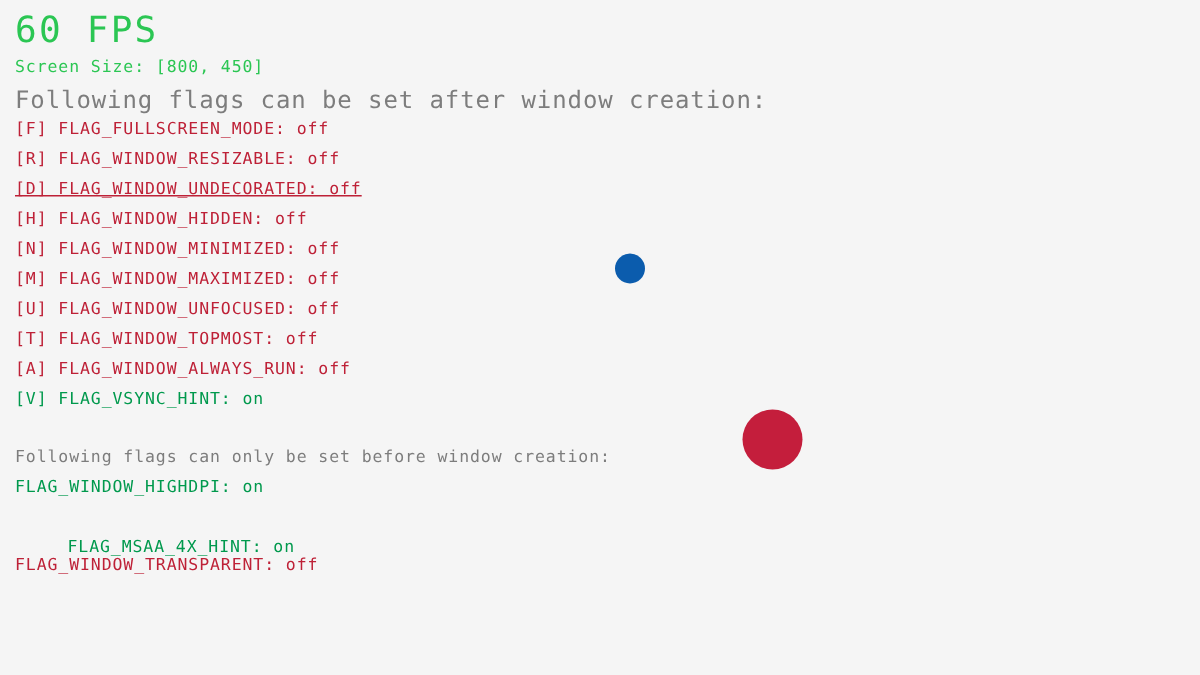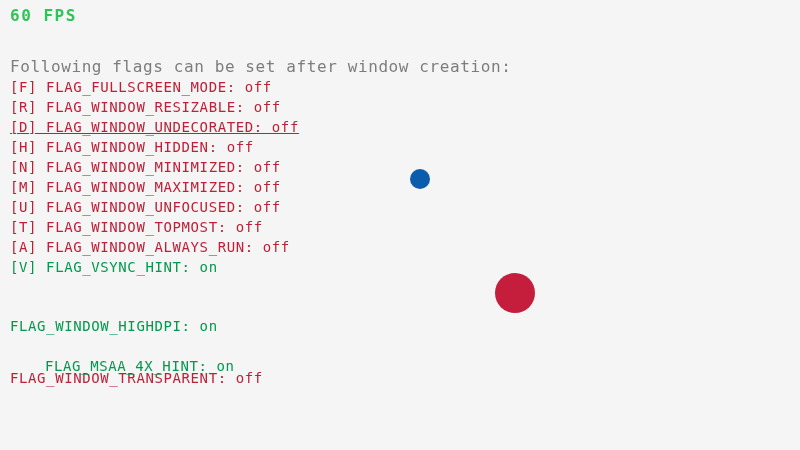--- a/index.html
+++ b/index.html
@@ -29,22 +29,22 @@
 
   .line {
     position: absolute;
     left: 10px;
     white-space: pre;
     letter-spacing: 0.6px;
     line-height: 1;
   }
 
   .fps {
-    font-size: 16px;
-    font-weight: bold;
+    font-size: 24px;
+    font-weight: normal;
     color: #2bc653;
     letter-spacing: 1.5px;
     top: 8px;
   }
 
   .screen-size {
     font-size: 11px;
     color: #2bc653;
     top: 39px;
   }
@@ -55,21 +55,21 @@
     top: 59px;
   }
 
   .section-note-2 {
     font-size: 11px;
     color: #7d7d7d;
     top: 299px;
   }
 
   .flag {
-    font-size: 14px;
+    font-size: 11px;
   }
 
   .flag.off  { color: #be2137; }
   .flag.on   { color: #00994d; }
 
   
   .ball {
     position: absolute;
     border-radius: 50%;
   }
@@ -90,36 +90,38 @@
 </style>
 </head>
 <body>
 
 <div id="app" style="background: rgb(245, 245, 245);">
 
   <div class="text-layer">
 
     <div class="line fps">60 FPS</div>
 
+    <div class="line screen-size">Screen Size: [800, 450]</div>
 
     <div class="line section-note">Following flags can be set after window creation:</div>
 
     <div id="runtime-flag-list">
         <div class="line flag off" style="top: 80px;">[F] FLAG_FULLSCREEN_MODE: off</div>
         <div class="line flag off" style="top: 100px;">[R] FLAG_WINDOW_RESIZABLE: off</div>
         <div class="line flag off" style="top: 120px; text-decoration: underline;">[D] FLAG_WINDOW_UNDECORATED: off</div>
         <div class="line flag off" style="top: 140px;">[H] FLAG_WINDOW_HIDDEN: off</div>
         <div class="line flag off" style="top: 160px;">[N] FLAG_WINDOW_MINIMIZED: off</div>
         <div class="line flag off" style="top: 180px;">[M] FLAG_WINDOW_MAXIMIZED: off</div>
         <div class="line flag off" style="top: 200px; text-align: center;">[U] FLAG_WINDOW_UNFOCUSED: off</div>
         <div class="line flag off" style="top: 220px; text-align: center;">[T] FLAG_WINDOW_TOPMOST: off</div>
         <div class="line flag off" style="top: 240px;">[A] FLAG_WINDOW_ALWAYS_RUN: off</div>
         <div class="line flag on" style="top: 260px;">[V] FLAG_VSYNC_HINT: on</div>
       </div>
 
+    <div class="line section-note-2">Following flags can only be set before window creation:</div>
 
     <div id="creation-flag-list">
         <div class="line flag on" style="top: 319px;">FLAG_WINDOW_HIGHDPI: on</div>
         <div class="line flag off" style="top: 339px; margin-top: 32px;">FLAG_WINDOW_TRANSPARENT: off</div>
         <div class="line flag on" style="top: 359px; margin-left: 35px;">FLAG_MSAA_4X_HINT: on</div>
       </div>
 
   </div>
 
   <div class="ball ball-small" style="width: 20px; height: 20px; left: 410px; top: 169px; background: rgb(11, 92, 173);"></div>

